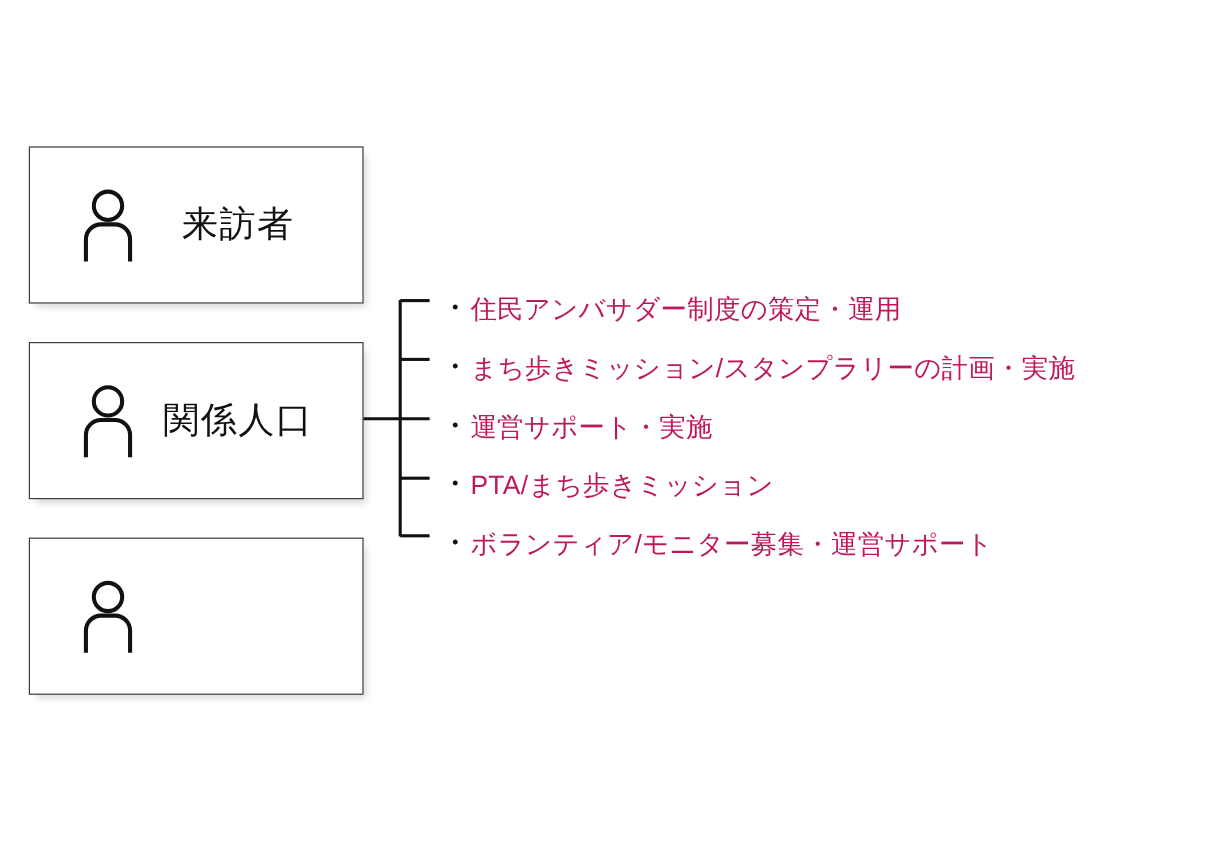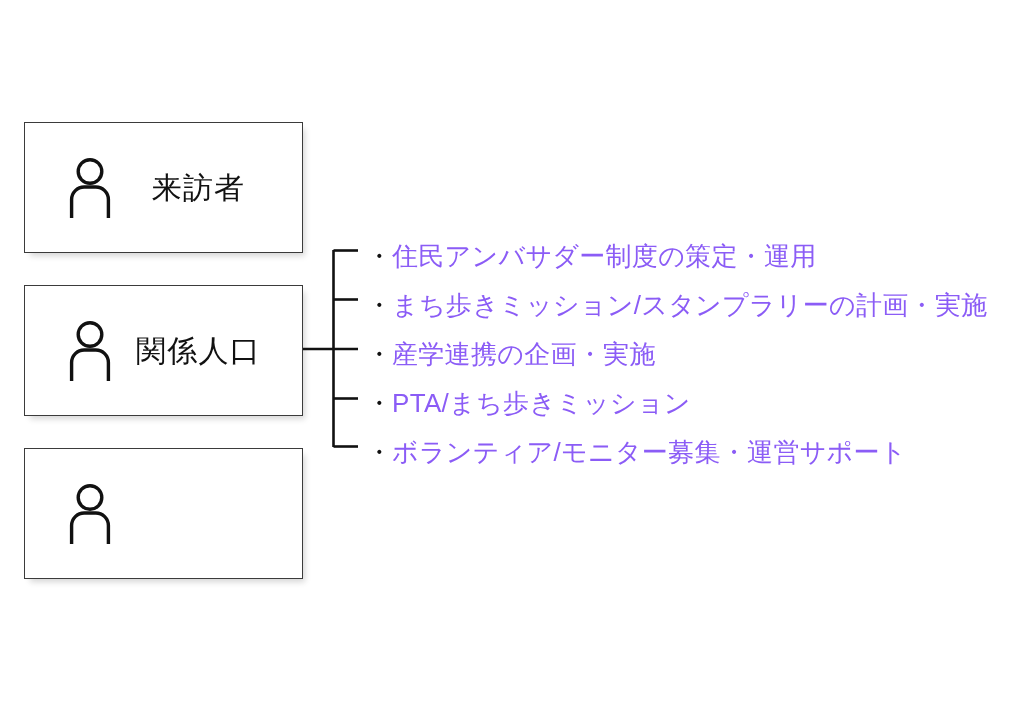--- a/index.html
+++ b/index.html
@@ -87,24 +87,24 @@
   .task-bullet {
     flex: 0 0 auto;
     width: 26px;
     font-size: 26px;
     line-height: 49px;
     color: #111111;
     text-align: left;
   }
   .task-text {
     flex: 0 1 auto;
-    font-size: 26px;
+    font-size: 22px;
     line-height: 49px;
     letter-spacing: 0.012em;
-    color: #8b5cf6;
+    color: #be185d;
   }
 </style>
 </head>
 <body>
 
 <div id="canvas">
 
   <div class="actor-box" id="actor-box-0">
     <span class="actor-icon">
       <svg width="46" height="62" viewBox="0 0 46 62" aria-hidden="true">
@@ -153,21 +153,21 @@
     <div class="task-item">
       <span class="task-bullet">・</span>
       <span class="task-text">住民アンバサダー制度の策定・運用</span>
     </div>
     <div class="task-item">
       <span class="task-bullet">・</span>
       <span class="task-text">まち歩きミッション/スタンプラリーの計画・実施</span>
     </div>
     <div class="task-item">
       <span class="task-bullet">・</span>
-      <span class="task-text">産学連携の企画・実施</span>
+      <span class="task-text">運営サポート・実施</span>
     </div>
     <div class="task-item">
       <span class="task-bullet">・</span>
       <span class="task-text">PTA/まち歩きミッション</span>
     </div>
     <div class="task-item">
       <span class="task-bullet">・</span>
       <span class="task-text">ボランティア/モニター募集・運営サポート</span>
     </div>
   </div>

